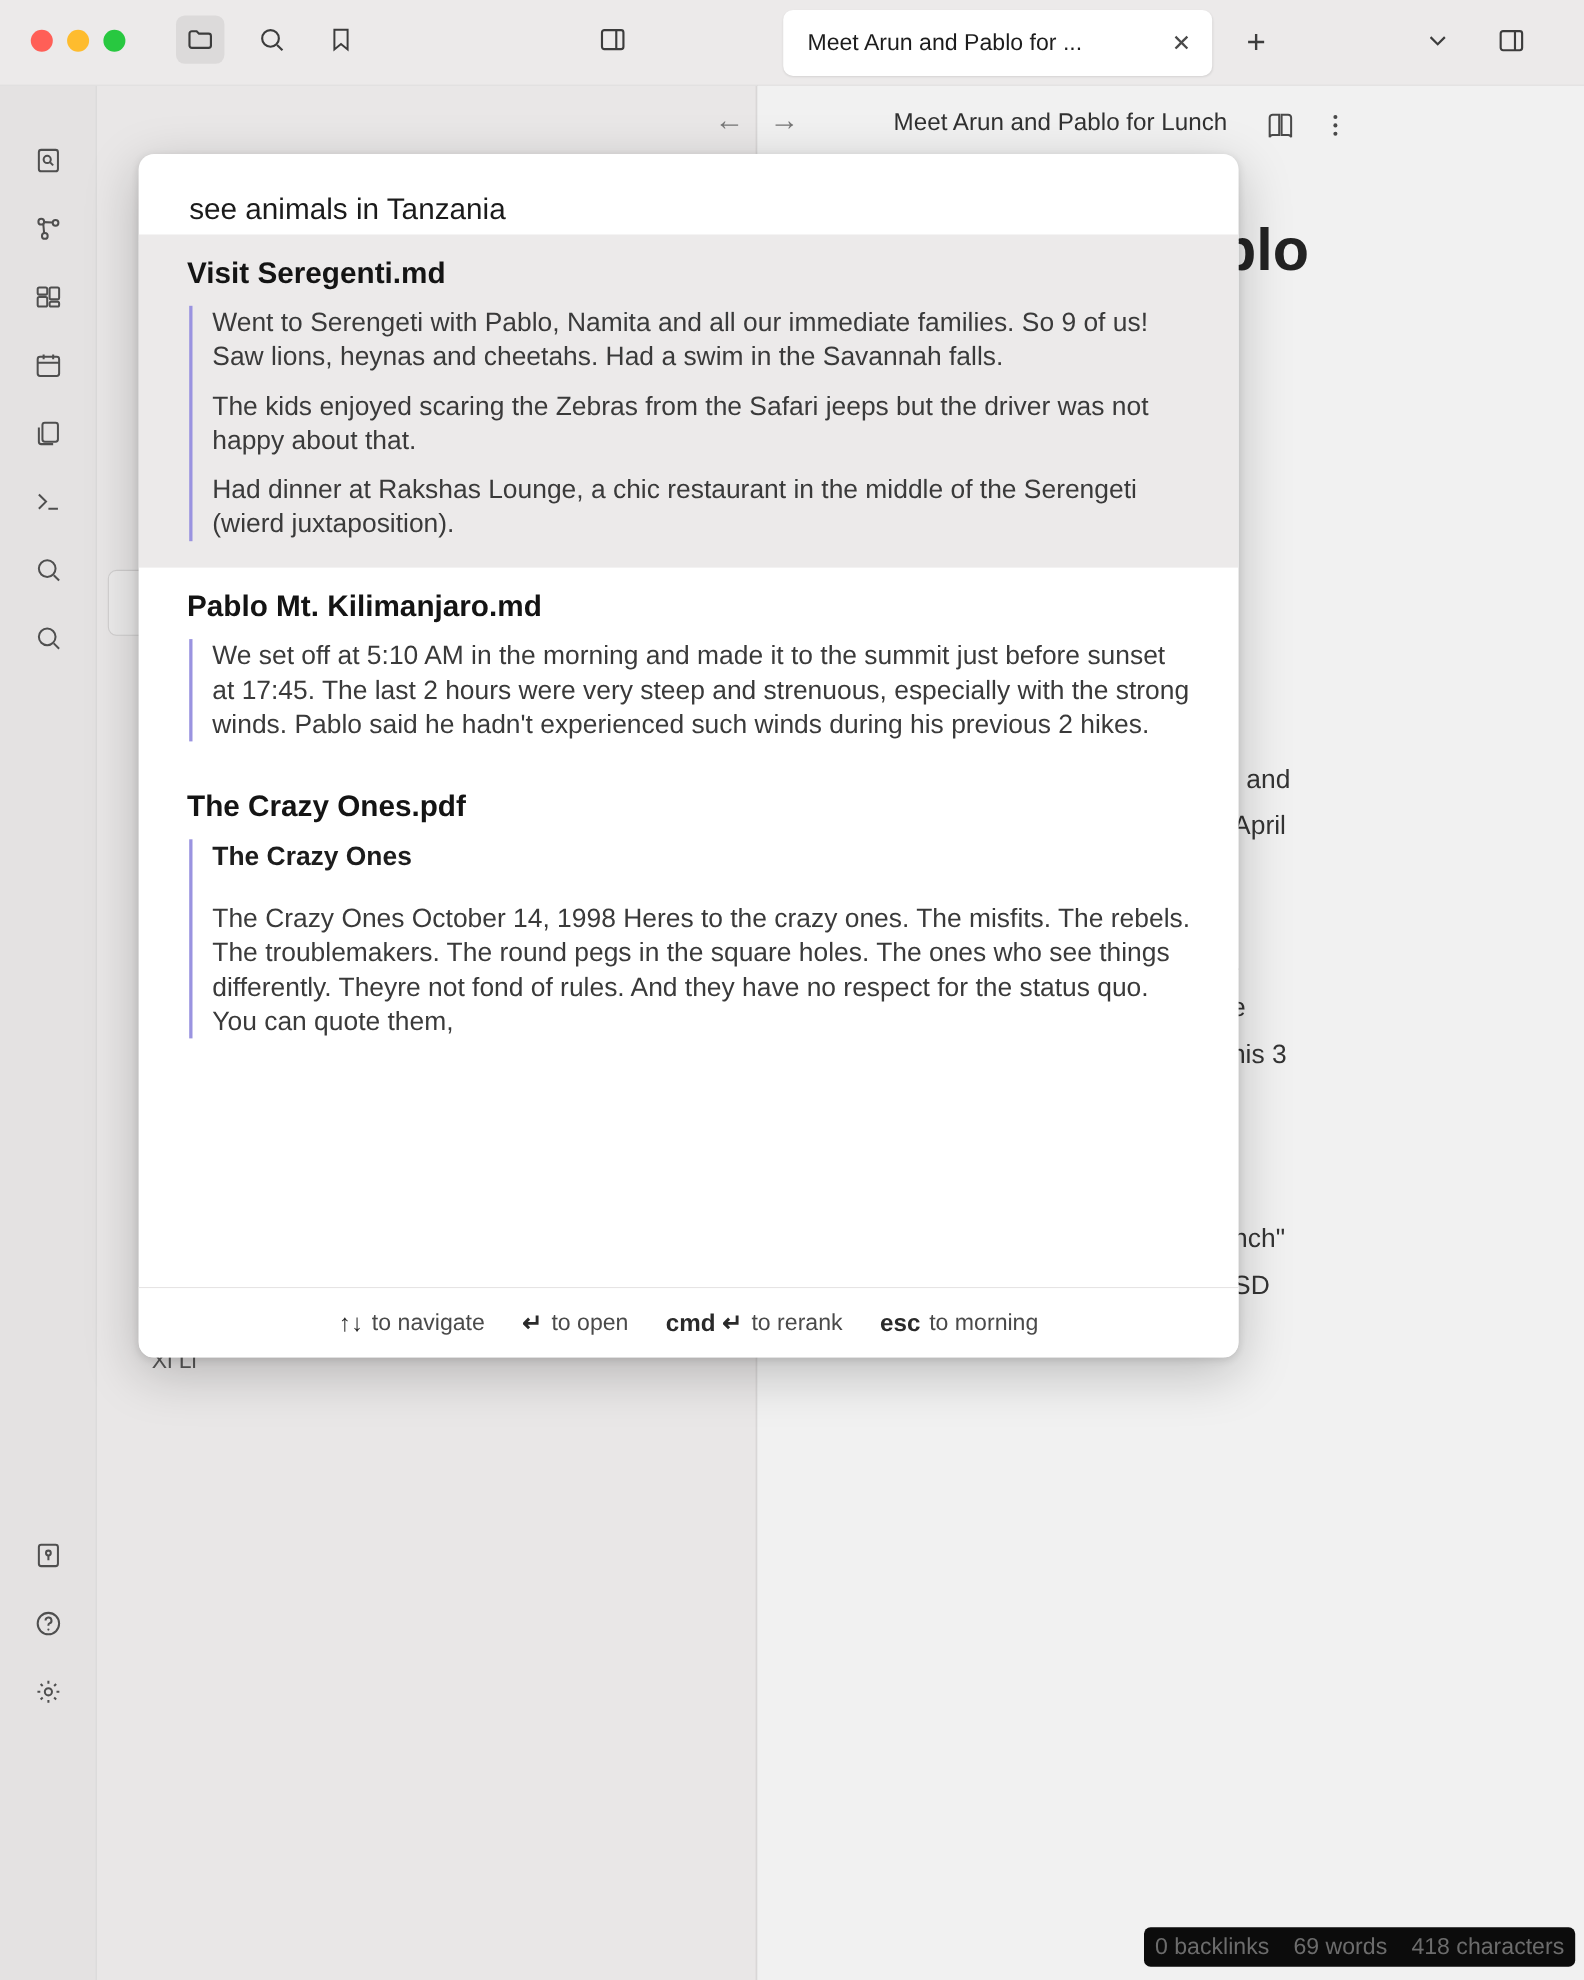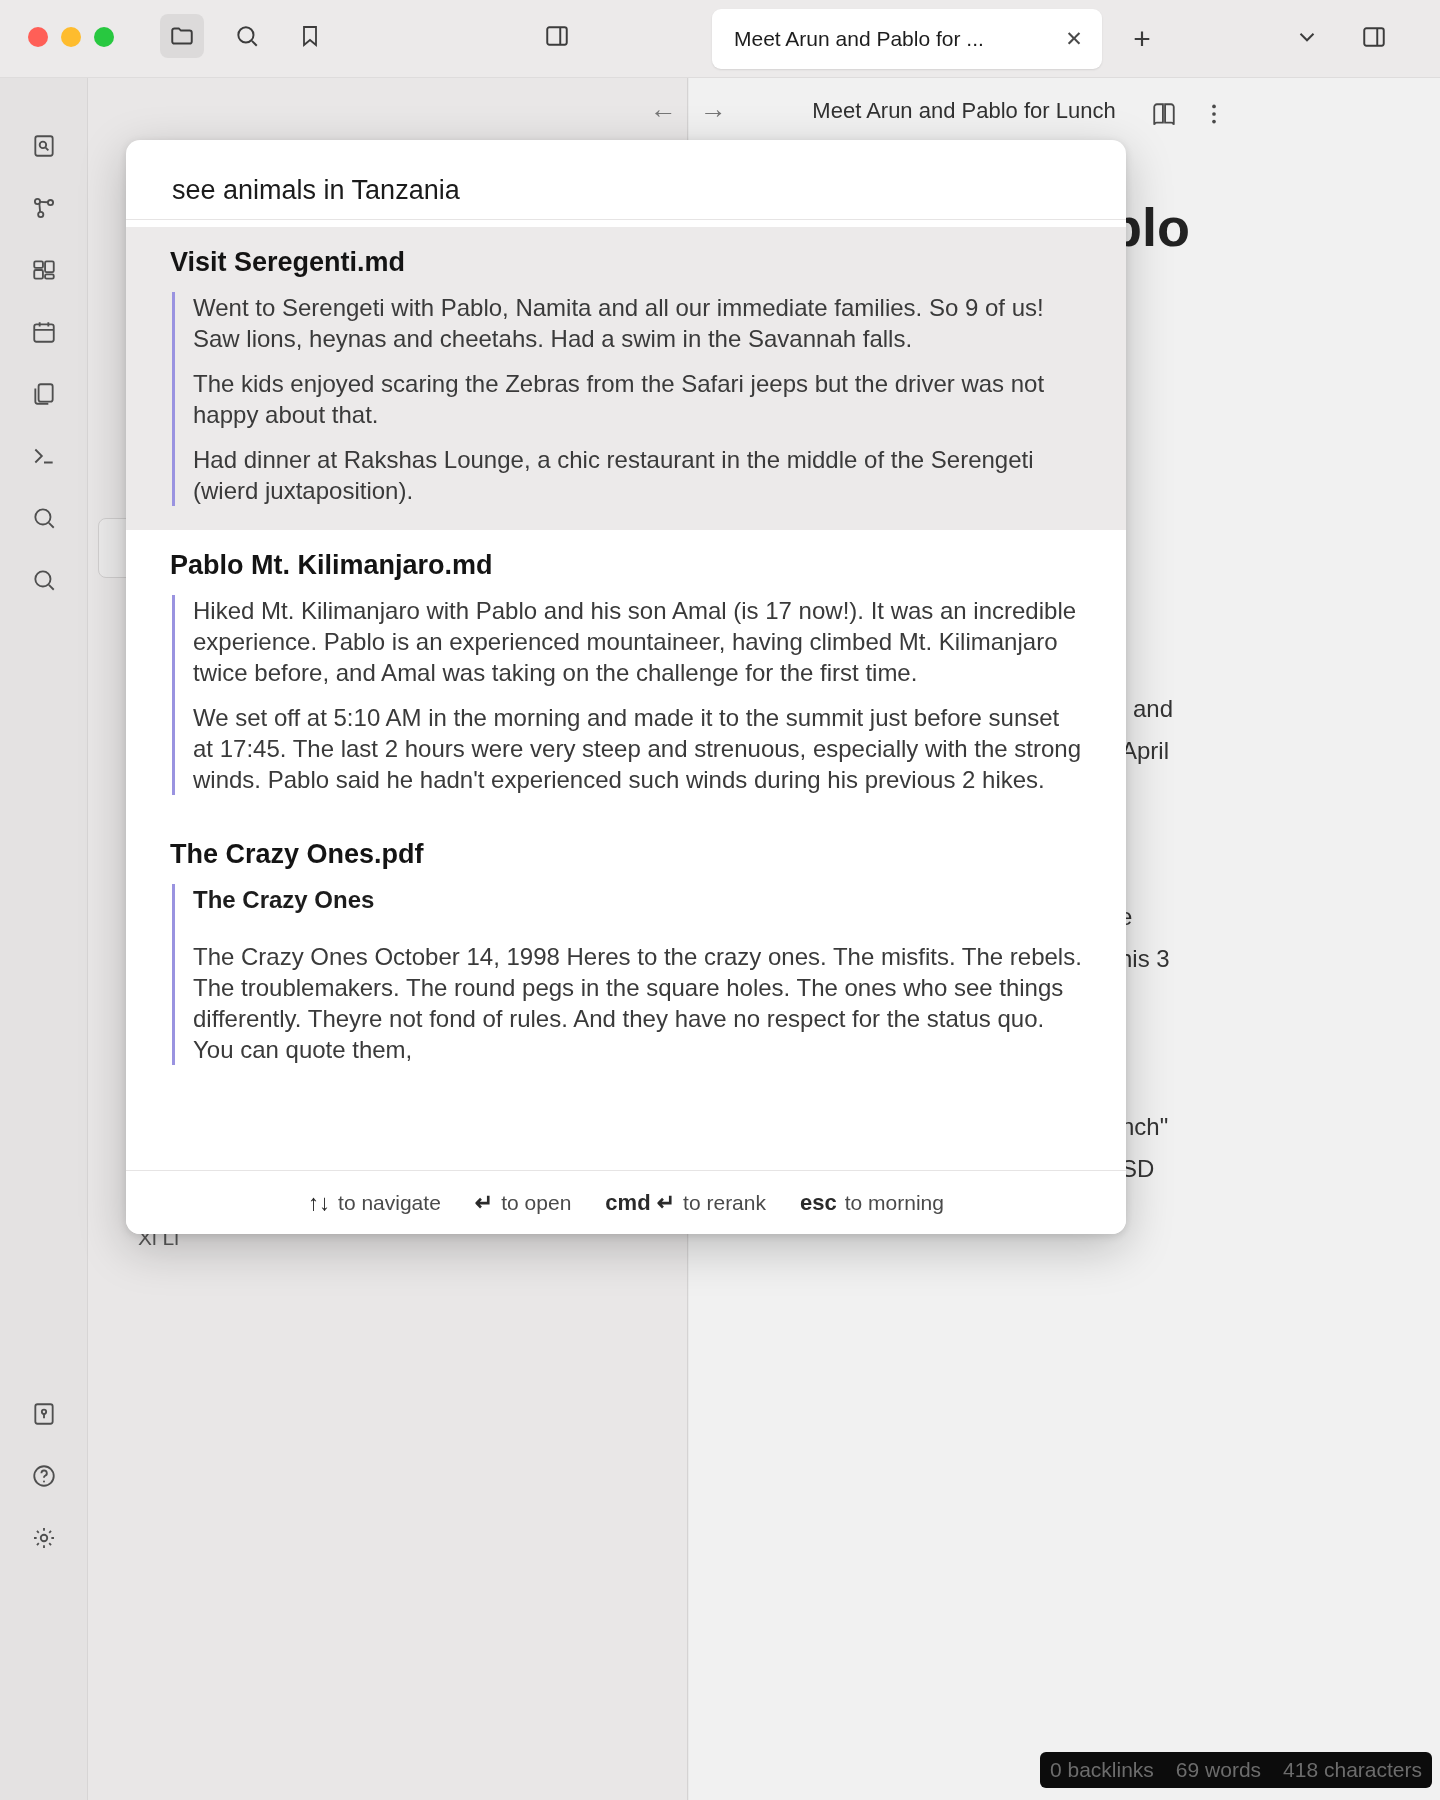--- a/index.html
+++ b/index.html
@@ -256,21 +256,21 @@
     width: 100%;
     border: none;
     outline: none;
     background: transparent;
     font-family: "Liberation Sans", sans-serif;
     font-size: 27px;
     color: #1b1b1b;
   }
   .palette-results {
     position: absolute;
-    top: 87px;
+    top: 73px;
     left: 0;
     width: 1000px;
     height: 950px;
     overflow: hidden;
     padding: 0 0 0 0;
     box-sizing: border-box;
   }
   .result {
     padding: 20px 44px 10px 44px;
   }
@@ -539,21 +539,20 @@
         <div class="result-quote">
           <p>Went to Serengeti with Pablo, Namita and all our immediate families. So 9 of us! Saw lions, heynas and cheetahs. Had a swim in the Savannah falls.</p>
           <p>The kids enjoyed scaring the Zebras from the Safari jeeps but the driver was not happy about that.</p>
           <p>Had dinner at Rakshas Lounge, a chic restaurant in the middle of the Serengeti (wierd juxtaposition).</p>
         </div>
       </div>
 
       <div class="result">
         <div class="result-title">Pablo Mt. Kilimanjaro.md</div>
         <div class="result-quote">
-          <p>Hiked Mt. Kilimanjaro with Pablo and his son Amal (is 17 now!). It was an incredible experience. Pablo is an experienced mountaineer, having climbed Mt. Kilimanjaro twice before, and Amal was taking on the challenge for the first time.</p>
           <p>We set off at 5:10 AM in the morning and made it to the summit just before sunset at 17:45. The last 2 hours were very steep and strenuous, especially with the strong winds. Pablo said he hadn't experienced such winds during his previous 2 hikes.</p>
         </div>
       </div>
 
       <div class="result">
         <div class="result-title">The Crazy Ones.pdf</div>
         <div class="result-quote">
           <p class="bold">The Crazy Ones</p>
           <p>The Crazy Ones October 14, 1998 Heres to the crazy ones. The misfits. The rebels. The troublemakers. The round pegs in the square holes. The ones who see things differently. Theyre not fond of rules. And they have no respect for the status quo. You can quote them,</p>
         </div>

